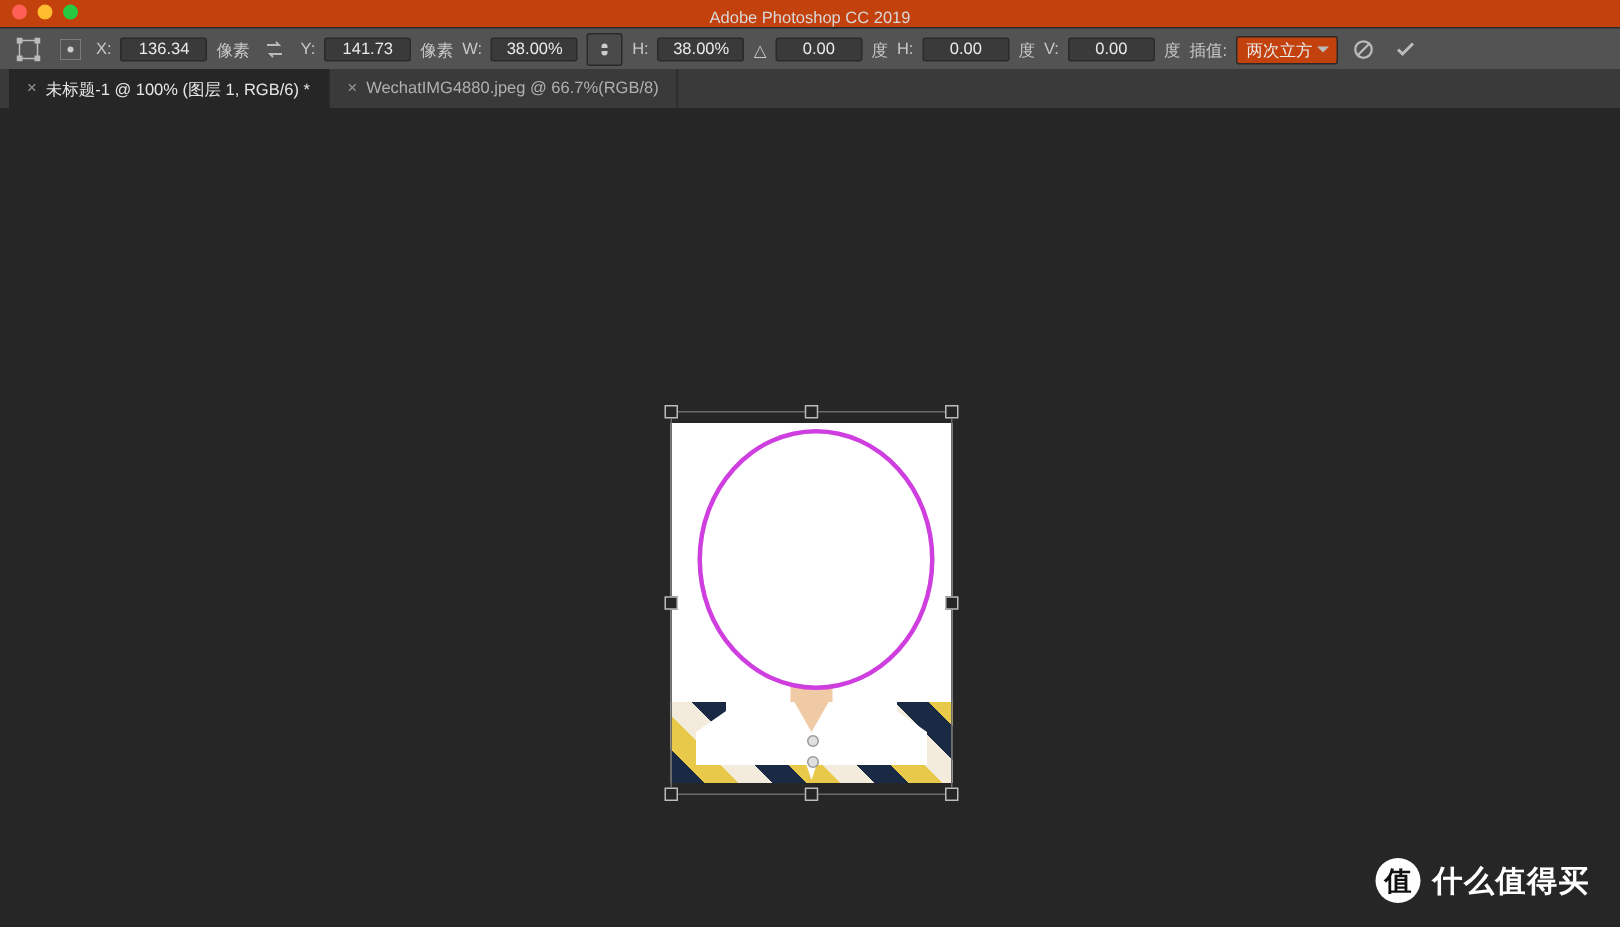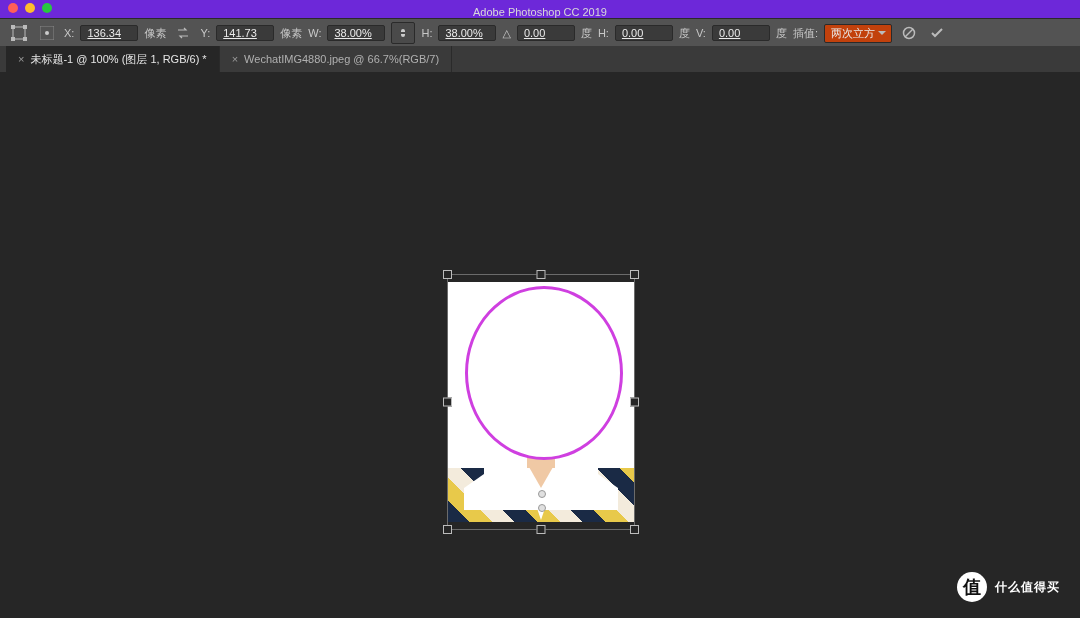--- a/index.html
+++ b/index.html
@@ -1,23 +1,23 @@
 <!DOCTYPE html>
 <html><head>
 <meta charset="utf-8">
 <style>
   html,body{margin:0;padding:0;width:1080px;height:618px;background:#262626;font-family:"Helvetica Neue",Arial,sans-serif;font-size:11px;color:#d0d0d0;overflow:hidden;}
-  .titlebar{position:absolute;left:0;top:0;right:0;height:23px;background:#6d28d9;display:flex;align-items:center;}
+  .titlebar{position:absolute;left:0;top:0;right:0;height:23px;background:#c2410c;display:flex;align-items:center;}
   .traffic{position:absolute;left:8px;top:3px;display:flex;gap:7px;}
   .dot{width:10px;height:10px;border-radius:50%;}
   .dot.r{background:#ff5f57;} .dot.y{background:#febc2e;} .dot.g{background:#28c840;}
   .title{margin:0 auto;color:#d8d8d8;font-size:11px;}
   .optionsbar{position:absolute;left:0;top:18px;right:0;height:28px;background:#535353;border-top:1px solid #2a2a2a;border-bottom:1px solid #2a2a2a;display:flex;align-items:center;gap:6px;padding:0 8px;color:#e6e6e6;}
   .optionsbar .lbl{color:#c8c8c8;}
-  .numfield{background:#3a3a3a;border:1px solid #2a2a2a;border-radius:2px;padding:1px 6px;min-width:44px;text-align:left;color:#eaeaea;text-decoration:underline;}
+  .numfield{background:#3a3a3a;border:1px solid #2a2a2a;border-radius:2px;padding:1px 6px;min-width:44px;text-align:center;color:#eaeaea;}
   .linkbtn,.iconbtn{width:22px;height:20px;display:flex;align-items:center;justify-content:center;border:1px solid #2a2a2a;background:#4a4a4a;border-radius:2px;}
   .iconbtn.noborder{border:none;background:transparent;}
   .dd{background:#c2410c;border:1px solid #2a2a2a;border-radius:2px;padding:1px 16px 1px 6px;position:relative;color:#eaeaea;}
   .dd:after{content:"";position:absolute;right:5px;top:50%;width:0;height:0;border-left:4px solid transparent;border-right:4px solid transparent;border-top:4px solid #bbb;transform:translateY(-50%);}
   .tabbar{position:absolute;left:0;top:46px;right:0;height:26px;background:#3a3a3a;border-bottom:1px solid #2a2a2a;display:flex;align-items:stretch;padding-left:6px;}
   .tab{display:flex;align-items:center;gap:6px;padding:0 12px;border-right:1px solid #2a2a2a;color:#b0b0b0;}
   .tab.active{background:#262626;color:#e6e6e6;}
   .close-x{font-size:11px;color:#9a9a9a;}
   .canvas-area{position:absolute;left:0;right:0;top:72px;bottom:0;background:#262626;}
   .transform-box{position:absolute;left:447px;top:202px;width:188px;height:256px;}
@@ -33,21 +33,21 @@
   .collar:before,.collar:after{content:"";position:absolute;top:0;width:0;height:0;border-top:28px solid transparent;border-bottom:22px solid #fff;}
   .collar:before{left:-20px;border-right:40px solid #fff;}
   .collar:after{right:-20px;border-left:40px solid #fff;}
   .collar-open{position:absolute;left:82px;top:176px;width:24px;height:30px;background:#f0c9a5;clip-path:polygon(50% 0,100% 30%,50% 100%,0 30%);}
   .sweater{position:absolute;left:0;top:186px;width:188px;height:54px;background:repeating-linear-gradient(45deg,#1a2a45 0 16px,#e8c94a 16px 32px,#f3ebdc 32px 48px);}
   .sweater-mask{position:absolute;left:37px;top:178px;width:114px;height:60px;background:white;clip-path:polygon(0 0,100% 0,58% 55%,50% 100%,42% 55%);}
   .btn1,.btn2{position:absolute;width:6px;height:6px;border-radius:50%;background:#e0e0e0;border:1px solid #999;left:91px;}
   .btn1{top:208px;} .btn2{top:222px;}
   .watermark{position:absolute;right:20px;bottom:16px;display:flex;align-items:center;gap:8px;}
   .wm-badge{width:30px;height:30px;border-radius:50%;background:#fff;color:#111;display:flex;align-items:center;justify-content:center;font-weight:900;font-size:18px;}
-  .wm-text{color:#fff;font-size:12px;font-weight:700;letter-spacing:1px;}
+  .wm-text{color:#fff;font-size:20px;font-weight:700;letter-spacing:1px;}
   svg{display:block;}
 </style>
 </head>
 <body>
 
 <div class="titlebar">
   <div class="traffic">
     <div class="dot r"></div>
     <div class="dot y"></div>
     <div class="dot g"></div>
@@ -125,21 +125,21 @@
   </span>
 </div>
 
 <div class="tabbar">
   <div class="tab active">
     <span class="close-x">×</span>
     <span>未标题-1 @ 100% (图层 1, RGB/6) *</span>
   </div>
   <div class="tab">
     <span class="close-x">×</span>
-    <span>WechatIMG4880.jpeg @ 66.7%(RGB/7)</span>
+    <span>WechatIMG4880.jpeg @ 66.7%(RGB/8)</span>
   </div>
 </div>
 
 <div class="canvas-area">
   <div class="transform-box">
     <div class="photo">
       <div class="sweater"></div>
       <div class="sweater-mask"></div>
       <div class="collar"></div>
       <div class="neck"></div>

